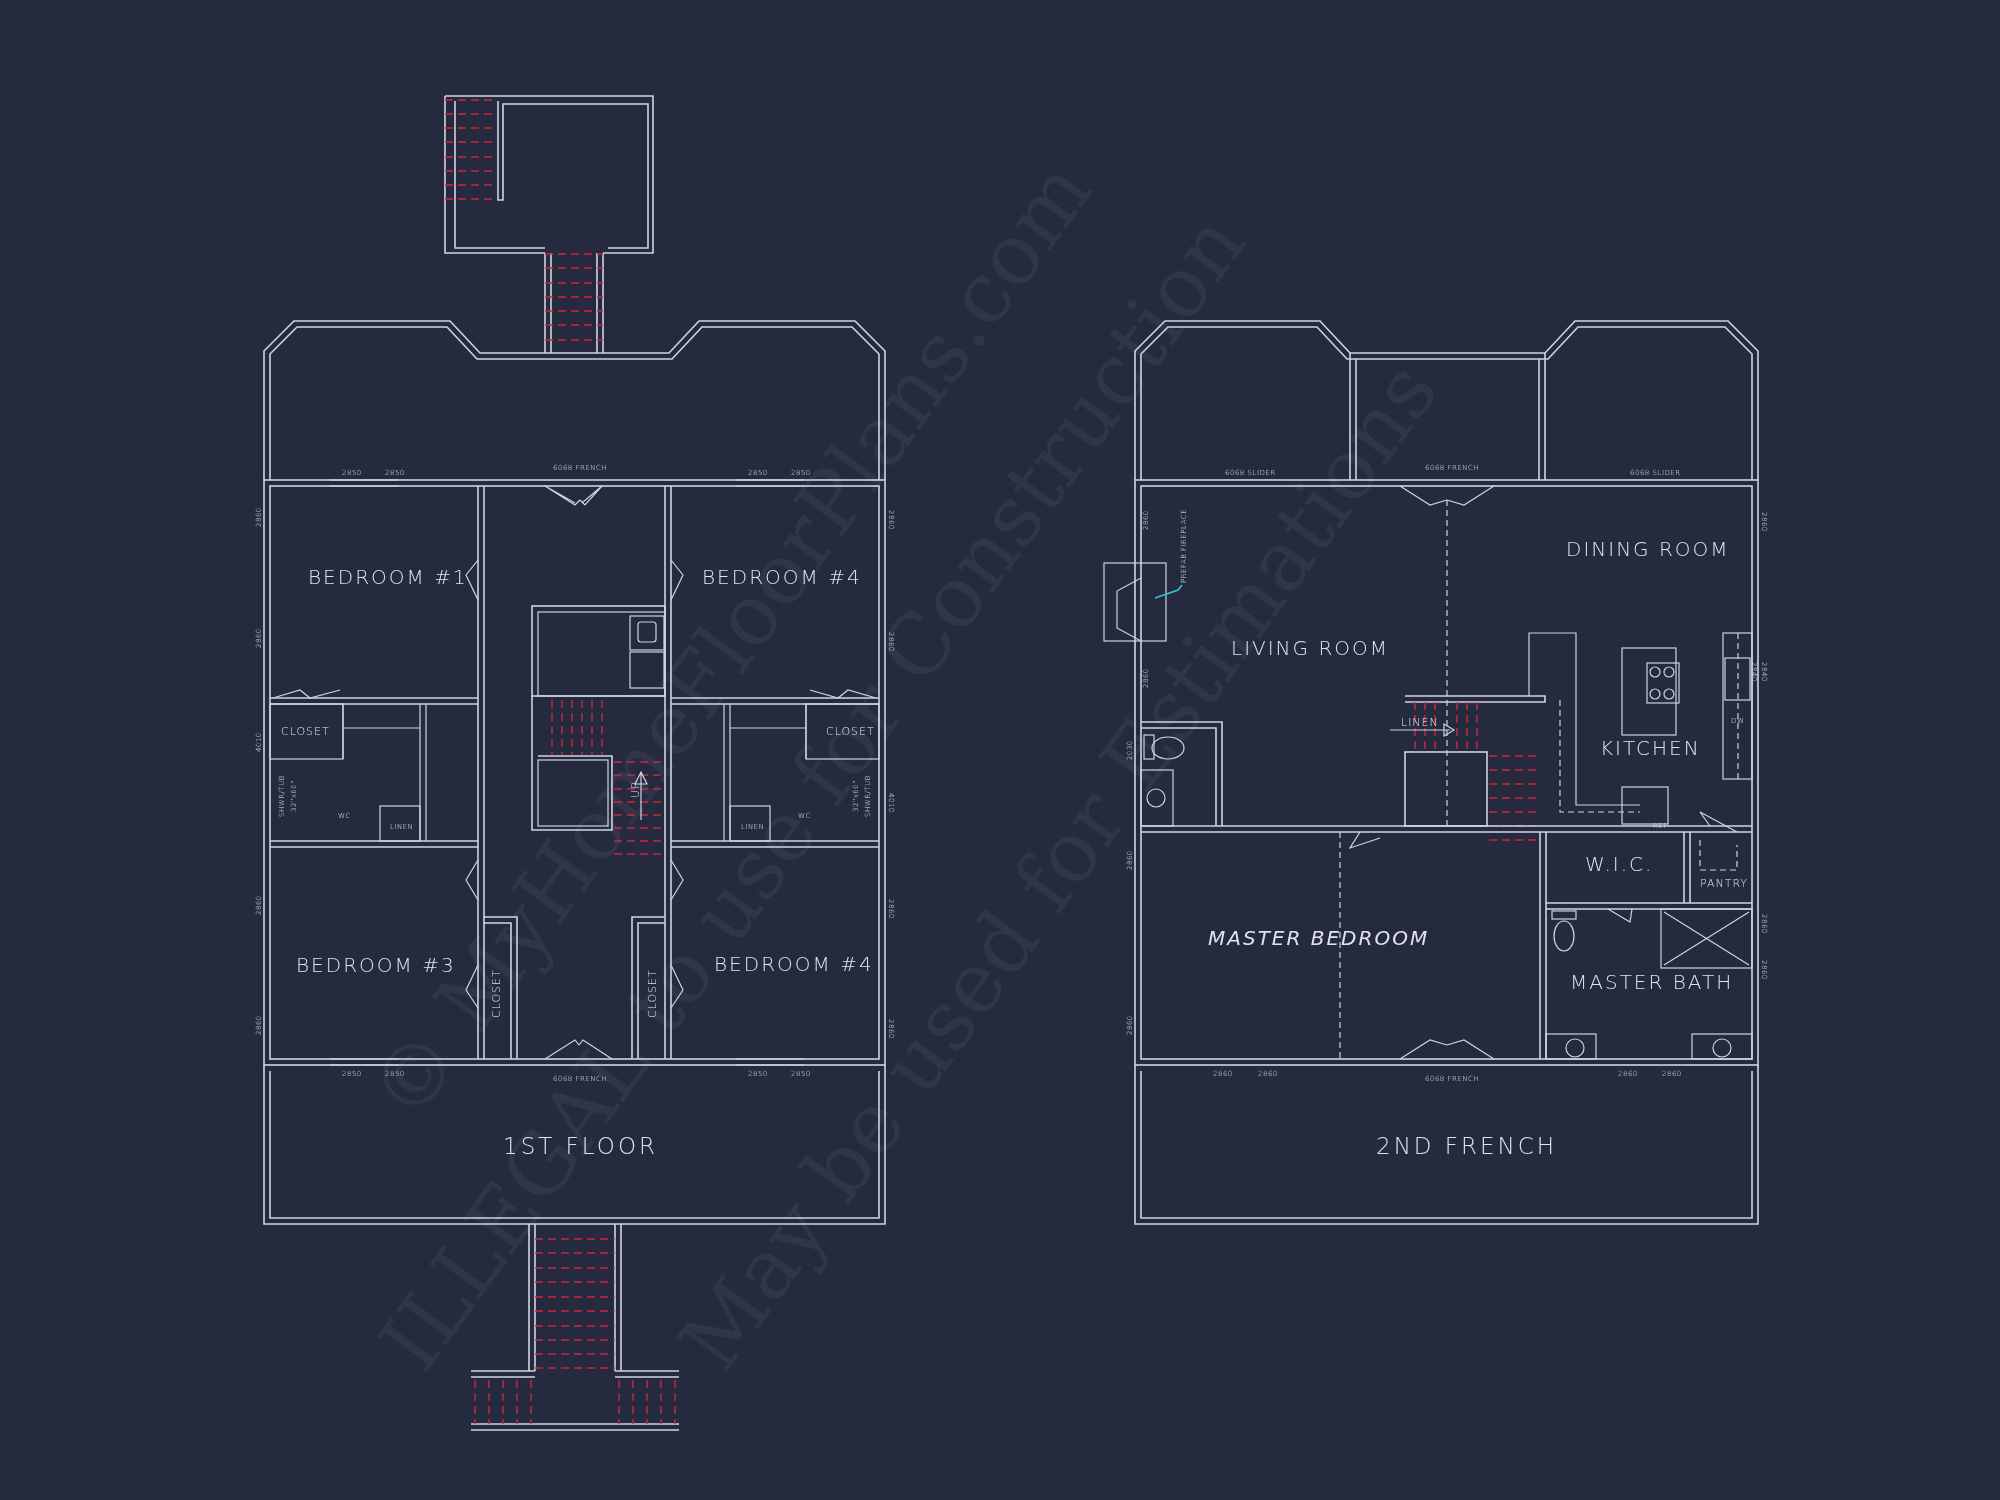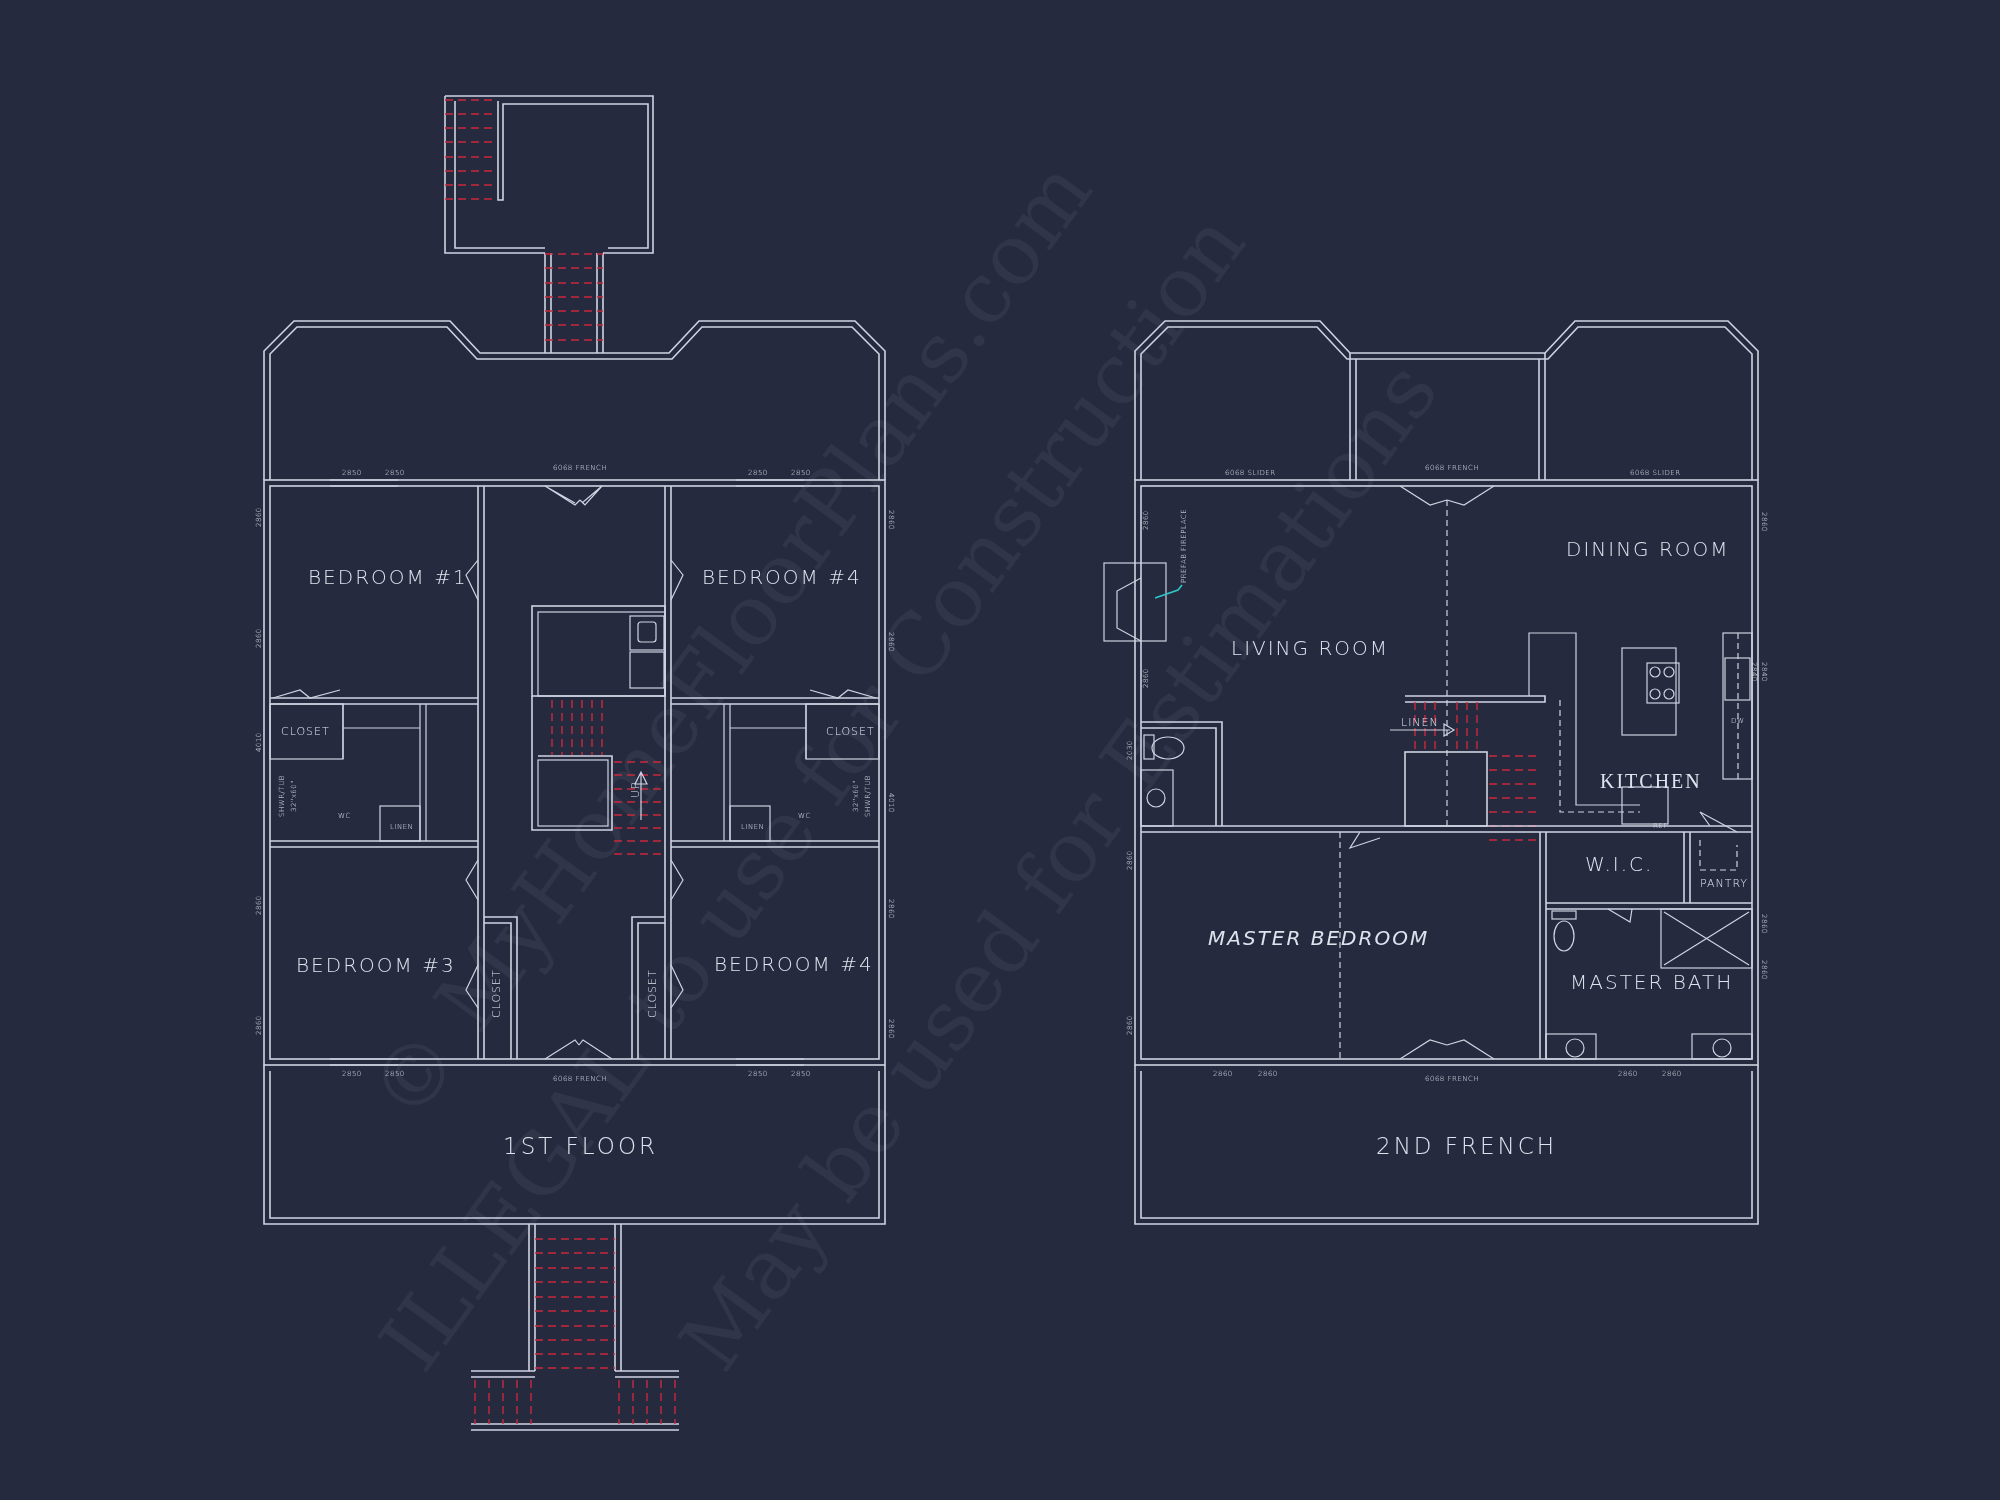--- a/index.html
+++ b/index.html
@@ -207,21 +207,21 @@
 <div class="lbl xs vert" style="left:255px; top:915px;">2860</div>
 <div class="lbl xs vert" style="left:255px; top:1035px;">2860</div>
 <div class="lbl xs vert-cw" style="left:895px; top:510px;">2860</div>
 <div class="lbl xs vert-cw" style="left:895px; top:632px;">2860</div>
 <div class="lbl xs vert-cw" style="left:895px; top:793px;">4010</div>
 <div class="lbl xs vert-cw" style="left:895px; top:899px;">2860</div>
 <div class="lbl xs vert-cw" style="left:895px; top:1019px;">2860</div>
 
 <div class="lbl room" style="left:1231px; top:636px;">LIVING ROOM</div>
 <div class="lbl room" style="left:1566px; top:537px;">DINING ROOM</div>
-<div class="lbl room" style="left:1600px; top:770px;font-family:Liberation Serif, serif;">KITCHEN</div>
+<div class="lbl room" style="left:1600px; top:736px;">KITCHEN</div>
 <div class="lbl room" style="left:1208px; top:926px;font-style:italic;">MASTER BEDROOM</div>
 <div class="lbl room" style="left:1570px; top:970px;">MASTER BATH</div>
 <div class="lbl room" style="left:1585px; top:852px;">W.I.C.</div>
 <div class="lbl sm" style="left:1700px; top:877px;">PANTRY</div>
 <div class="lbl floor" style="left:1376px; top:1133px;">2ND FRENCH</div>
 
 <div class="lbl xs vert" style="left:1180px; top:583px;">PREFAB FIREPLACE</div>
 <div class="lbl xs" style="left:1653px; top:822px;">REF</div>
 <div class="lbl xs" style="left:1731px; top:717px;">DW</div>
 <div class="lbl sm" style="left:1401px; top:716px;">LINEN</div>

